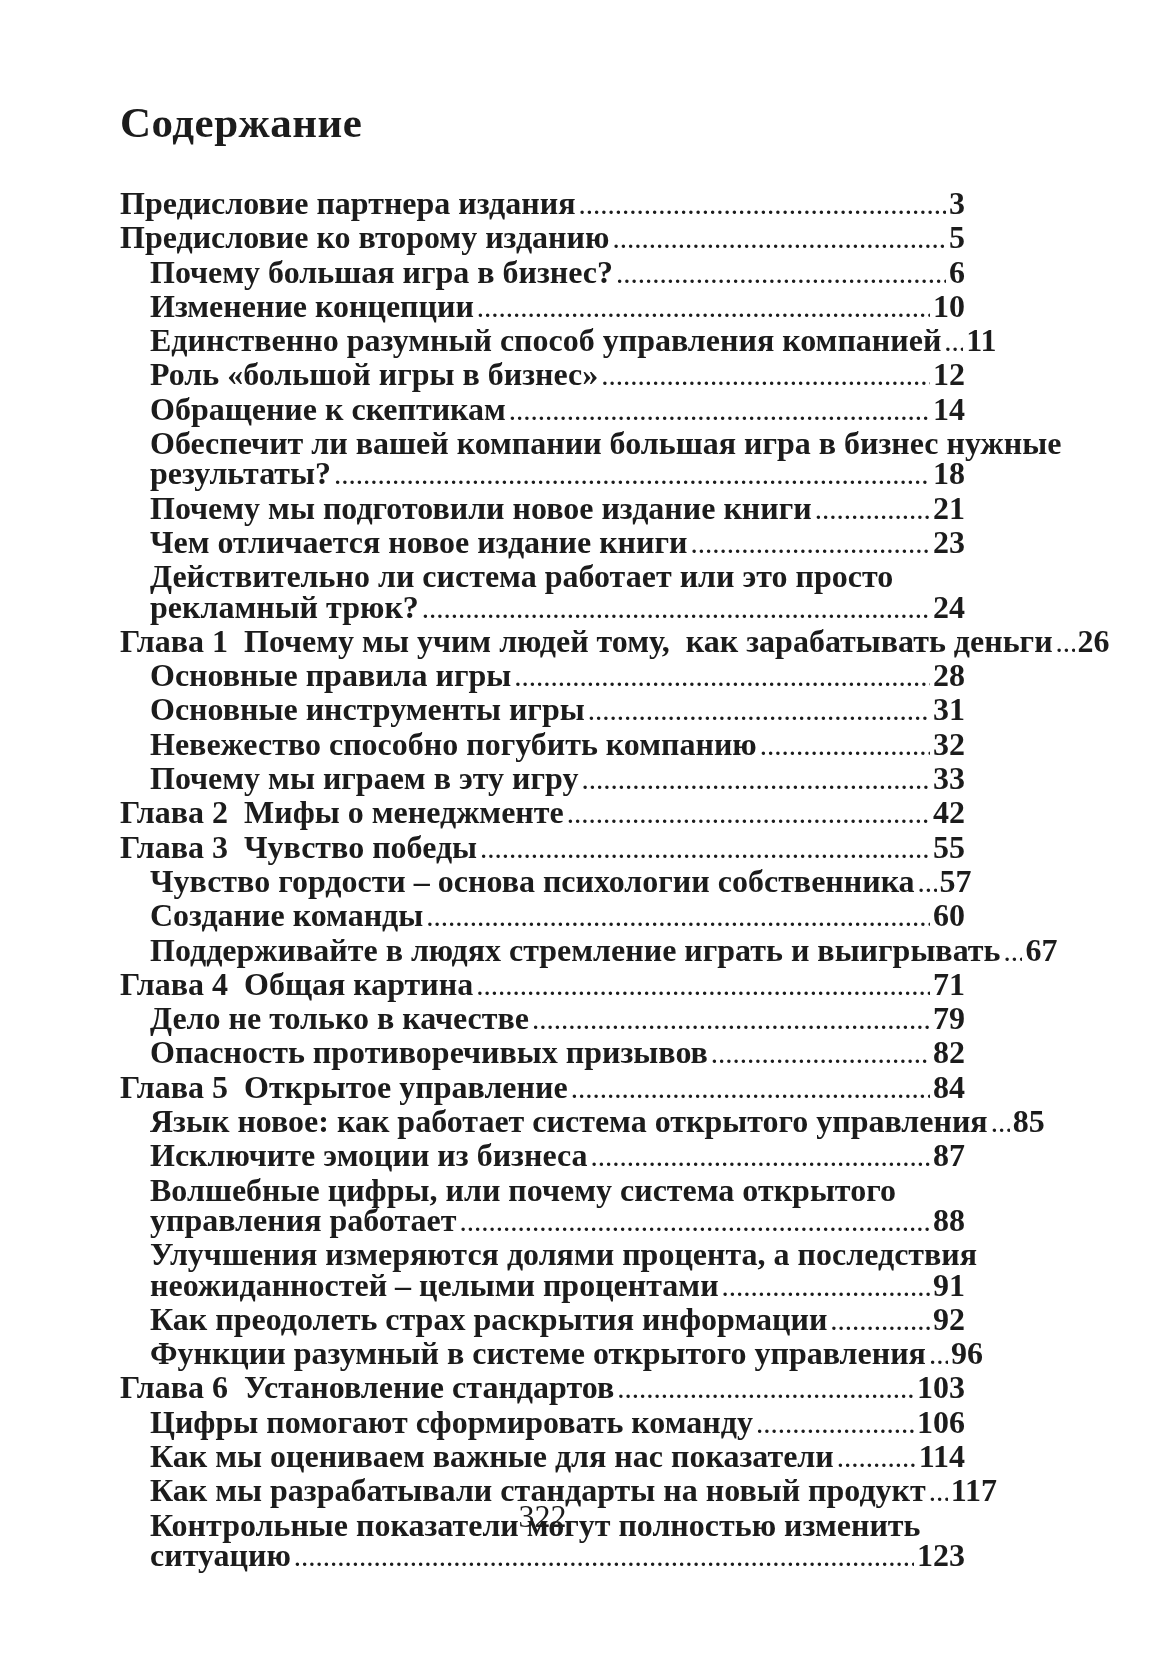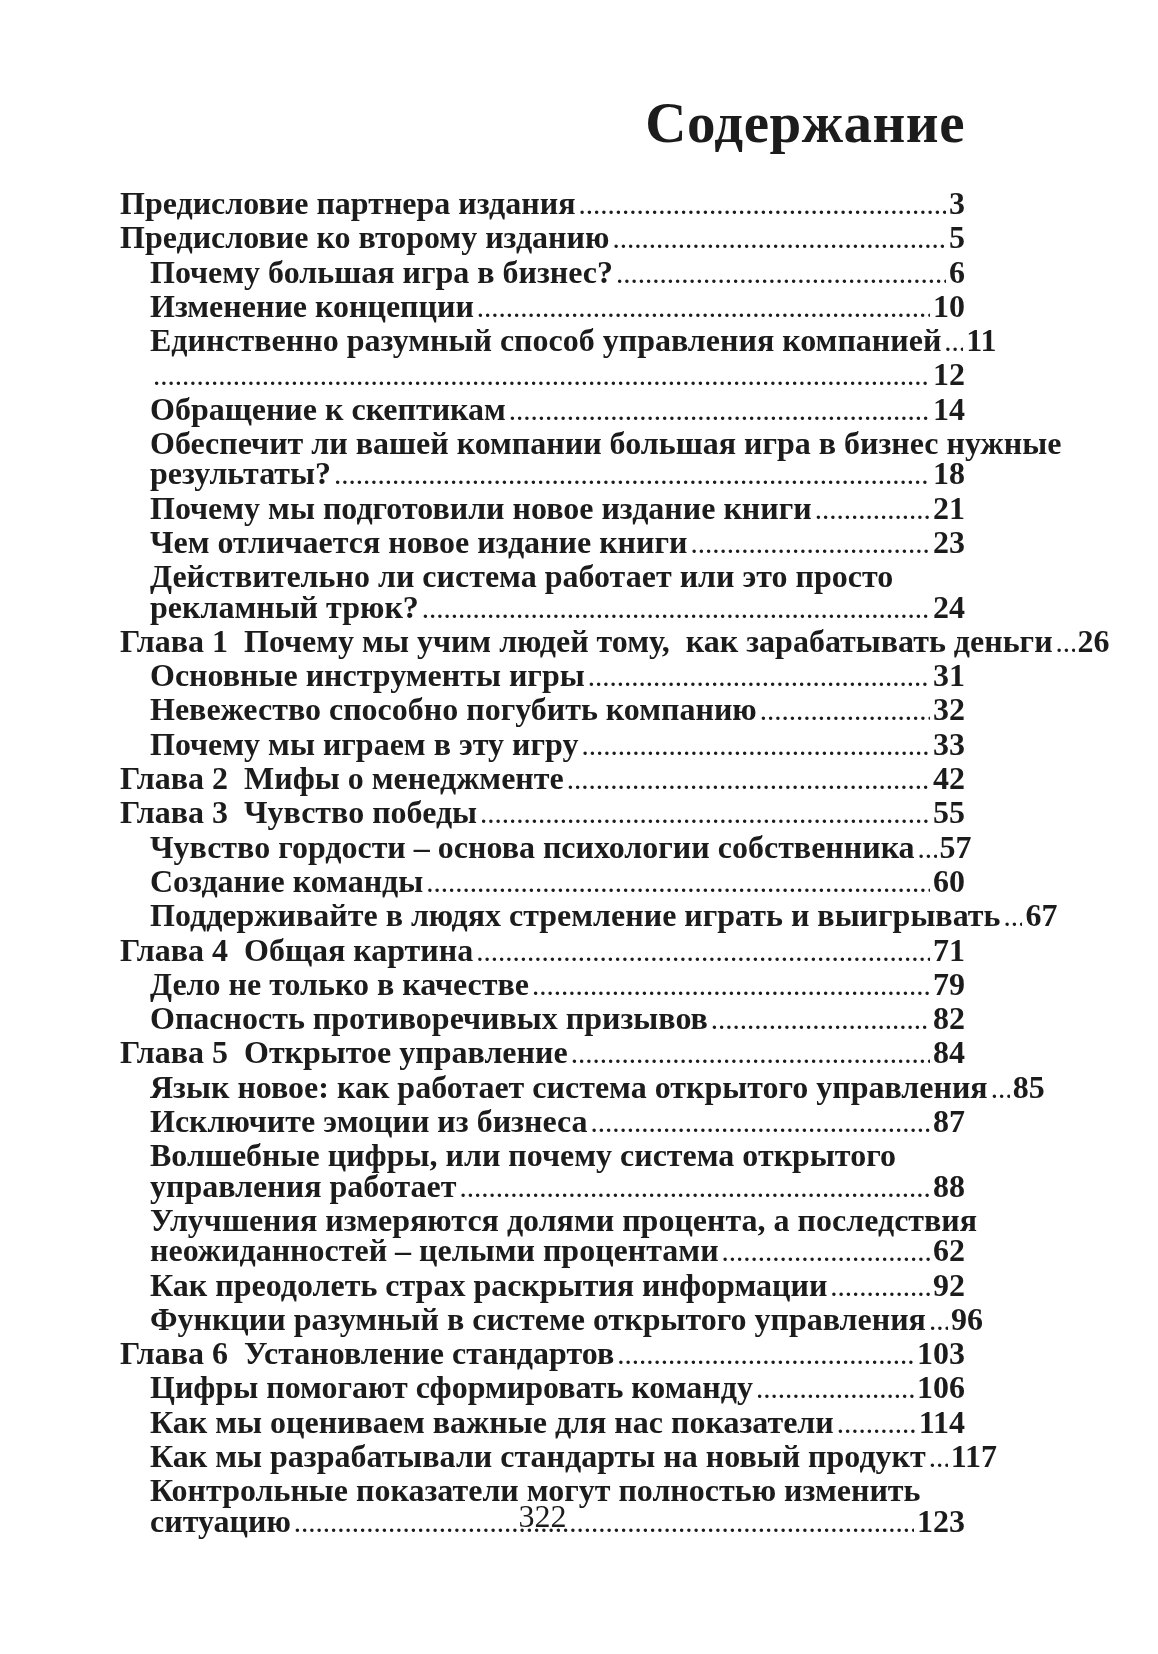--- a/index.html
+++ b/index.html
@@ -14,24 +14,24 @@
     font-family: "Liberation Serif", "DejaVu Serif", serif;
     color: #1c1c1c;
   }
   .page {
     position: absolute;
     left: 120px;
     top: 100px;
     width: 845px;
   }
   h1.toc-title {
-    font-size: 57px;
+    font-size: 43px;
     line-height: 46px;
     font-weight: 700;
-    text-align: right;
+    text-align: left;
     margin: 0 0 42px 0;
     letter-spacing: 0.5px;
   }
   .toc-list {
     width: 100%;
   }
   .toc-row {
     display: flex;
     align-items: baseline;
     line-height: 30.3px;
@@ -97,20 +97,21 @@
         <span class="toc-text">Изменение концепции</span>
         <span class="leader"></span>
         <span class="toc-page">10</span>
       </div>
       <div class="toc-row indent">
         <span class="toc-text">Единственно разумный способ управления компанией</span>
         <span class="leader"></span>
         <span class="toc-page">11</span>
       </div>
       <div class="toc-row indent">
+        <span class="toc-text">Роль «большой игры в бизнес»</span>
         <span class="leader"></span>
         <span class="toc-page">12</span>
       </div>
       <div class="toc-row indent">
         <span class="toc-text">Обращение к скептикам</span>
         <span class="leader"></span>
         <span class="toc-page">14</span>
       </div>
       <div class="toc-row indent">
         <span class="toc-text">Обеспечит ли вашей компании большая игра в бизнес нужные</span>
@@ -137,20 +138,25 @@
         <span class="toc-text">рекламный трюк?</span>
         <span class="leader"></span>
         <span class="toc-page">24</span>
       </div>
       <div class="toc-row">
         <span class="toc-text">Глава 1  Почему мы учим людей тому,  как зарабатывать деньги</span>
         <span class="leader"></span>
         <span class="toc-page">26</span>
       </div>
       <div class="toc-row indent">
+        <span class="toc-text">Основные правила игры</span>
+        <span class="leader"></span>
+        <span class="toc-page">28</span>
+      </div>
+      <div class="toc-row indent">
         <span class="toc-text">Основные инструменты игры</span>
         <span class="leader"></span>
         <span class="toc-page">31</span>
       </div>
       <div class="toc-row indent">
         <span class="toc-text">Невежество способно погубить компанию</span>
         <span class="leader"></span>
         <span class="toc-page">32</span>
       </div>
       <div class="toc-row indent">
@@ -220,21 +226,21 @@
         <span class="toc-text">управления работает</span>
         <span class="leader"></span>
         <span class="toc-page">88</span>
       </div>
       <div class="toc-row indent">
         <span class="toc-text">Улучшения измеряются долями процента, а последствия</span>
       </div>
       <div class="toc-row indent">
         <span class="toc-text">неожиданностей – целыми процентами</span>
         <span class="leader"></span>
-        <span class="toc-page">62</span>
+        <span class="toc-page">91</span>
       </div>
       <div class="toc-row indent">
         <span class="toc-text">Как преодолеть страх раскрытия информации</span>
         <span class="leader"></span>
         <span class="toc-page">92</span>
       </div>
       <div class="toc-row indent">
         <span class="toc-text">Функции разумный в системе открытого управления</span>
         <span class="leader"></span>
         <span class="toc-page">96</span>

